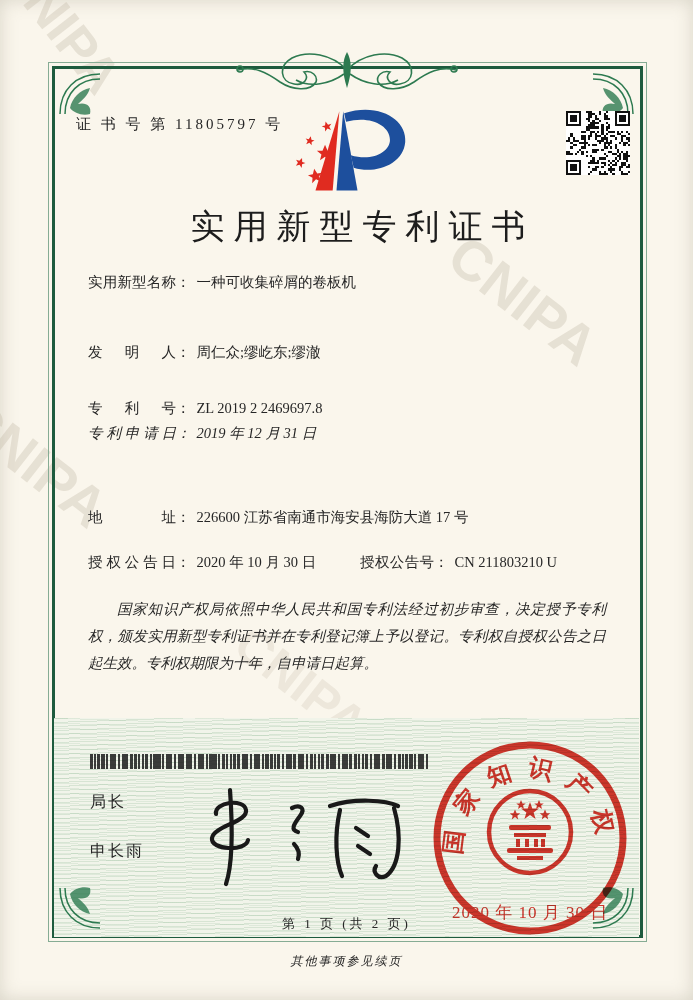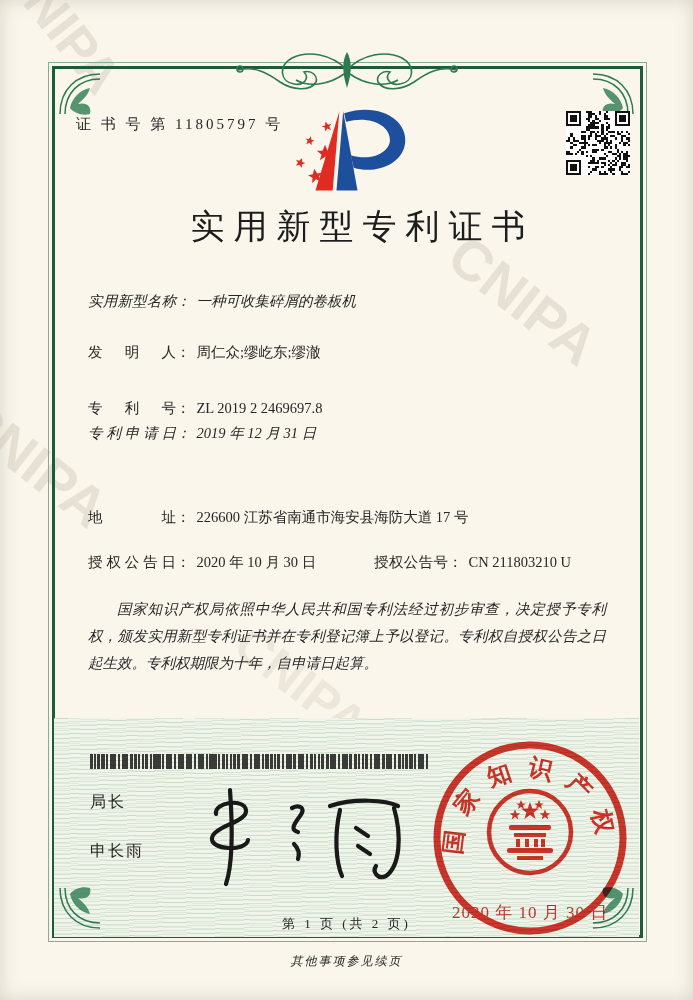--- a/index.html
+++ b/index.html
@@ -22,21 +22,21 @@
         #f1f4ea;}
   .certno{position:absolute;left:76px;top:103px;font-size:15px;letter-spacing:3px;margin-top:12px;}
   .logo{position:absolute;left:262px;top:98px;}
   .qr{position:absolute;left:566px;top:111px;}
   .title{position:absolute;left:0;top:204px;width:693px;text-align:center;
       font-size:34px;font-weight:400;letter-spacing:9px;color:#1d1d1d;padding-left:16px;}
   .row{position:absolute;left:88px;font-size:14.5px;white-space:nowrap;}
   .lab{display:inline-block;width:88px;text-align:justify;text-align-last:justify;vertical-align:bottom;}
   .colon{display:inline-block;margin-right:6px;}
   .grp2{position:absolute;left:272px;top:0;}
-  .grp2 .lab{width:74px;margin-left:14px;}
+  .grp2 .lab{width:74px;}
   .paras{position:absolute;left:80px;top:588px;width:534px;font-size:14.5px;
       line-height:27px;text-align:justify;font-style:italic;}
   .paras p{margin:8px;text-indent:2em;}
   .barcode{position:absolute;left:90px;top:754px;width:340px;height:15px;
       background:
         repeating-linear-gradient(90deg,#1c1c1c 0 2px,transparent 2px 4px),
         repeating-linear-gradient(90deg,#1c1c1c 0 1px,transparent 1px 7px),
         repeating-linear-gradient(90deg,#1c1c1c 0 3px,transparent 3px 11px);
       opacity:.85;}
   .dirtitle{position:absolute;left:90px;top:792px;font-family:"Liberation Sans",sans-serif;
@@ -367,21 +367,21 @@
           <rect x="21" y="28" width="1" height="1"></rect>
           <rect x="25" y="28" width="1" height="1"></rect>
           <rect x="26" y="28" width="1" height="1"></rect>
           <rect x="27" y="28" width="1" height="1"></rect>
         </g>
     </g>
   </svg>
 
   <div class="title">实用新型专利证书</div>
 
-  <div class="row" style="top:292px;font-style:italic;">
+  <div class="row" style="top:273px;">
     <span class="lab">实用新型名称</span><span class="colon">：</span><span>一种可收集碎屑的卷板机</span>
   </div>
   <div class="row" style="top:343px;">
     <span class="lab">发明人</span><span class="colon">：</span><span>周仁众;缪屹东;缪澈</span>
   </div>
   <div class="row" style="top:399px;">
     <span class="lab">专利号</span><span class="colon">：</span><span>ZL 2019 2 2469697.8</span>
   </div>
   <div class="row" style="top:424px;font-style:italic;">
     <span class="lab">专利申请日</span><span class="colon">：</span><span>2019 年 12 月 31 日</span>

